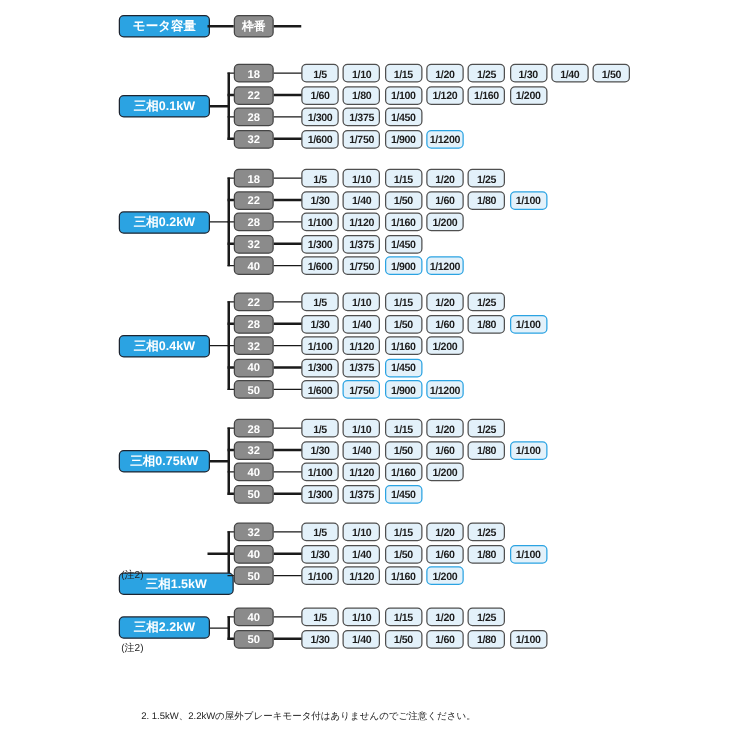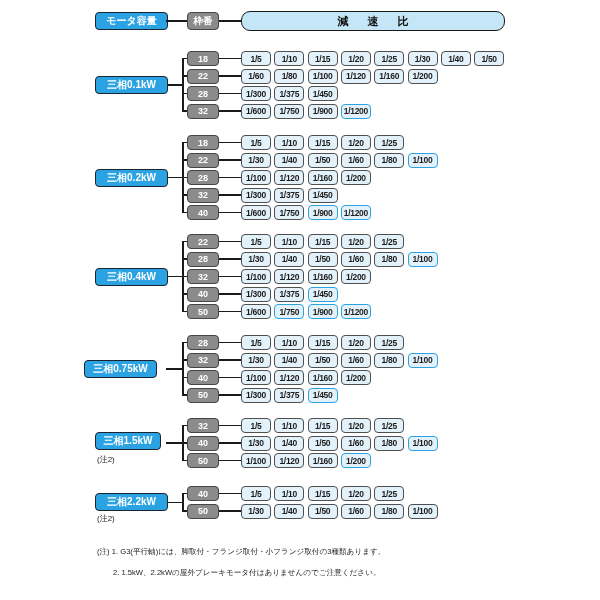--- a/index.html
+++ b/index.html
@@ -27,21 +27,20 @@
 </style>
 </head>
 <body>
 
 <div class="canvas">
 
   <div class="lbl-blue" style="left:95px;top:12px;width:73px;height:18px;">モータ容量</div>
   <div class="hline" style="left:166px;top:20.2px;width:21px;"></div>
   <div class="frame-box" style="left:187px;top:12px;width:32px;height:18px;font-size:9.5px;">枠番</div>
   <div class="hline" style="left:219px;top:20.2px;width:22px;"></div>
-  <div class="hdr-bar" style="left:241px;top:11px;width:264px;height:20px;">減 速 比</div>
 
   <div id="diagram" style="position:absolute;left:0;top:0;width:600px;height:600px;">
       <div class="vline" style="left: 182px; top: 57.75px; height: 54px;"></div>
       <div class="hline" style="left: 166px; top: 84px; width: 17.5px;"></div>
       <div class="lbl-blue" style="left: 95px; top: 75.75px; width: 73px; height: 18px;">三相0.1kW</div>
       <div class="hline" style="left: 182px; top: 57.75px; width: 6px;"></div>
       <div class="frame-box" style="left: 187px; top: 51px; width: 32px; height: 15px;">18</div>
       <div class="hline" style="left: 219px; top: 57.75px; width: 23px;"></div>
       <div class="ratio-box" style="left: 241px; top: 51px; width: 30px; height: 15px;">1/5</div>
       <div class="ratio-box" style="left: 274.3px; top: 51px; width: 30px; height: 15px;">1/10</div>
@@ -148,21 +147,21 @@
       <div class="ratio-box hl" style="left: 307.6px; top: 286.5px; width: 30px; height: 15px;">1/450</div>
       <div class="hline" style="left: 182px; top: 310.75px; width: 6px;"></div>
       <div class="frame-box" style="left: 187px; top: 304px; width: 32px; height: 15px;">50</div>
       <div class="hline" style="left: 219px; top: 310.75px; width: 23px;"></div>
       <div class="ratio-box" style="left: 241px; top: 304px; width: 30px; height: 15px;">1/600</div>
       <div class="ratio-box hl" style="left: 274.3px; top: 304px; width: 30px; height: 15px;">1/750</div>
       <div class="ratio-box hl" style="left: 307.6px; top: 304px; width: 30px; height: 15px;">1/900</div>
       <div class="ratio-box hl" style="left: 340.9px; top: 304px; width: 30px; height: 15px;">1/1200</div>
       <div class="vline" style="left: 182px; top: 341.75px; height: 54px;"></div>
       <div class="hline" style="left: 166px; top: 368px; width: 17.5px;"></div>
-      <div class="lbl-blue" style="left: 84px; top: 359.75px; width: 73px; height: 18px;">三相0.75kW</div>
+      <div class="lbl-blue" style="left: 95px; top: 359.75px; width: 73px; height: 18px;">三相0.75kW</div>
       <div class="hline" style="left: 182px; top: 341.75px; width: 6px;"></div>
       <div class="frame-box" style="left: 187px; top: 335px; width: 32px; height: 15px;">28</div>
       <div class="hline" style="left: 219px; top: 341.75px; width: 23px;"></div>
       <div class="ratio-box" style="left: 241px; top: 335px; width: 30px; height: 15px;">1/5</div>
       <div class="ratio-box" style="left: 274.3px; top: 335px; width: 30px; height: 15px;">1/10</div>
       <div class="ratio-box" style="left: 307.6px; top: 335px; width: 30px; height: 15px;">1/15</div>
       <div class="ratio-box" style="left: 340.9px; top: 335px; width: 30px; height: 15px;">1/20</div>
       <div class="ratio-box" style="left: 374.2px; top: 335px; width: 30px; height: 15px;">1/25</div>
       <div class="hline" style="left: 182px; top: 359.25px; width: 6px;"></div>
       <div class="frame-box" style="left: 187px; top: 352.5px; width: 32px; height: 15px;">32</div>
@@ -181,21 +180,21 @@
       <div class="ratio-box" style="left: 307.6px; top: 370px; width: 30px; height: 15px;">1/160</div>
       <div class="ratio-box" style="left: 340.9px; top: 370px; width: 30px; height: 15px;">1/200</div>
       <div class="hline" style="left: 182px; top: 394.25px; width: 6px;"></div>
       <div class="frame-box" style="left: 187px; top: 387.5px; width: 32px; height: 15px;">50</div>
       <div class="hline" style="left: 219px; top: 394.25px; width: 23px;"></div>
       <div class="ratio-box" style="left: 241px; top: 387.5px; width: 30px; height: 15px;">1/300</div>
       <div class="ratio-box" style="left: 274.3px; top: 387.5px; width: 30px; height: 15px;">1/375</div>
       <div class="ratio-box hl" style="left: 307.6px; top: 387.5px; width: 30px; height: 15px;">1/450</div>
       <div class="vline" style="left: 182px; top: 424.75px; height: 36.5px;"></div>
       <div class="hline" style="left: 166px; top: 442.25px; width: 17.5px;"></div>
-      <div class="lbl-blue" style="left: 95px; top: 432px; width: 66px; height: 18px;">三相1.5kW</div>
+      <div class="lbl-blue" style="left: 95px; top: 458px; width: 92px; height: 18px;">三相1.5kW</div>
       <div class="note2" style="left: 97px; top: 454px;">(注2)</div>
       <div class="hline" style="left: 182px; top: 424.75px; width: 6px;"></div>
       <div class="frame-box" style="left: 187px; top: 418px; width: 32px; height: 15px;">32</div>
       <div class="hline" style="left: 219px; top: 424.75px; width: 23px;"></div>
       <div class="ratio-box" style="left: 241px; top: 418px; width: 30px; height: 15px;">1/5</div>
       <div class="ratio-box" style="left: 274.3px; top: 418px; width: 30px; height: 15px;">1/10</div>
       <div class="ratio-box" style="left: 307.6px; top: 418px; width: 30px; height: 15px;">1/15</div>
       <div class="ratio-box" style="left: 340.9px; top: 418px; width: 30px; height: 15px;">1/20</div>
       <div class="ratio-box" style="left: 374.2px; top: 418px; width: 30px; height: 15px;">1/25</div>
       <div class="hline" style="left: 182px; top: 442.25px; width: 6px;"></div>
@@ -228,16 +227,15 @@
       <div class="ratio-box" style="left: 374.2px; top: 486px; width: 30px; height: 15px;">1/25</div>
       <div class="hline" style="left: 182px; top: 510.25px; width: 6px;"></div>
       <div class="frame-box" style="left: 187px; top: 503.5px; width: 32px; height: 15px;">50</div>
       <div class="hline" style="left: 219px; top: 510.25px; width: 23px;"></div>
       <div class="ratio-box" style="left: 241px; top: 503.5px; width: 30px; height: 15px;">1/30</div>
       <div class="ratio-box" style="left: 274.3px; top: 503.5px; width: 30px; height: 15px;">1/40</div>
       <div class="ratio-box" style="left: 307.6px; top: 503.5px; width: 30px; height: 15px;">1/50</div>
       <div class="ratio-box" style="left: 340.9px; top: 503.5px; width: 30px; height: 15px;">1/60</div>
       <div class="ratio-box" style="left: 374.2px; top: 503.5px; width: 30px; height: 15px;">1/80</div>
       <div class="ratio-box" style="left: 407.5px; top: 503.5px; width: 30px; height: 15px;">1/100</div>
-      <div class="fnote" style="left: 97px; top: 547px;"><span>(注) 1. </span><span>G3(平行軸)には、脚取付・フランジ取付・小フランジ取付の3種類あります。</span></div>
       <div class="fnote" style="left: 113px; top: 568px;"><span>2. </span><span>1.5kW、2.2kWの屋外ブレーキモータ付はありませんのでご注意ください。</span></div>
     </div>
 </div>
 
 </body></html>

